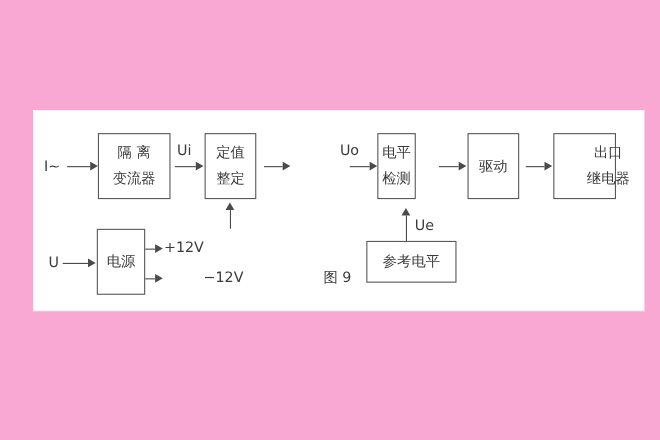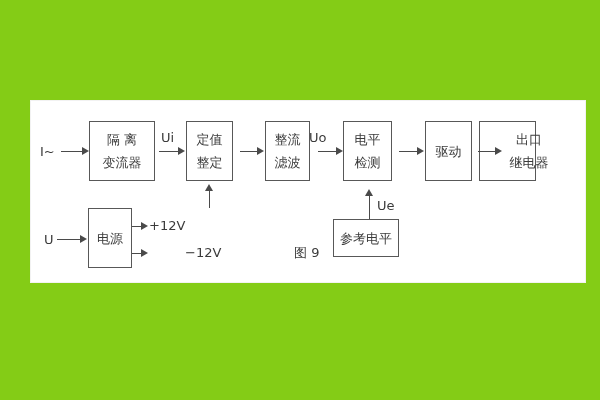--- a/index.html
+++ b/index.html
@@ -1,18 +1,18 @@
 <!DOCTYPE html>
 <html><head>
 <meta charset="utf-8">
 <style>
   html,body{margin:0;padding:0;background:#fdfdfd;}
   .stage{
     position:relative;width:600px;height:400px;overflow:hidden;
-    background:#84cc16;color:#3b3b3b;
+    background:#f9a8d4;color:#3b3b3b;
     font-family:"DejaVu Sans",sans-serif;
   }
   .paper{
     position:absolute;left:31px;top:101px;width:554px;height:181px;
     background:#ffffff;box-shadow:0 0 0 1px #f2f2f2;
   }
   .box{
     position:absolute;border:1px solid #585858;background:#ffffff;
     display:flex;flex-direction:column;align-items:center;justify-content:center;
     gap:10px;font-size:13px;line-height:1;text-align:center;color:#3b3b3b;
@@ -25,27 +25,27 @@
     border-top:4px solid transparent;border-bottom:4px solid transparent;
     border-left:7px solid #4a4a4a;}
   .ah-u{position:absolute;width:0;height:0;
     border-left:4px solid transparent;border-right:4px solid transparent;
     border-bottom:7px solid #4a4a4a;}
 
   
   #b-isolation{left:89px;top:121px;width:66px;height:60px;}
   #b-setting{left:186px;top:121px;width:47px;height:60px;}
   #b-rectifier{left:265px;top:121px;width:45px;height:60px;}
-  #b-level{left:343px;top:121px;width:49px;height:60px;}
+  #b-level{left:343px;top:121px;width:35px;height:60px;}
   #b-drive{left:425px;top:121px;width:47px;height:60px;align-items:center;}
-  #b-relay{left:479px;top:121px;width:57px;height:60px;padding-left:43px;}
+  #b-relay{left:503px;top:121px;width:57px;height:60px;padding-left:43px;}
   
   #b-power{left:88px;top:208px;width:44px;height:60px;text-align:center;}
   #b-multiplier{left:185px;top:208px;width:48px;height:60px;}
-  #b-reference{left:333px;top:219px;width:66px;height:38px;}
+  #b-reference{left:333px;top:219px;width:82px;height:38px;}
 
   
   #lbl-i{left:40px;top:145px;}
   #lbl-u{left:44px;top:233px;}
   #lbl-ui{left:161px;top:131px;}
   #lbl-uo{left:309px;top:131px;}
   #lbl-ue{left:377px;top:199px;}
   #lbl-p12{left:149px;top:219px;}
   #lbl-m12{left:149px;top:246px;margin-left:36px;}
   #caption{left:294px;top:246px;}
@@ -71,24 +71,20 @@
 <div class="stage">
   <div class="paper"></div>
 
   <div class="box" id="b-isolation">
     <span>隔 离</span>
     <span>变流器</span>
   </div>
   <div class="box" id="b-setting">
     <span>定值</span>
     <span>整定</span>
-  </div>
-  <div class="box" id="b-rectifier">
-    <span>整流</span>
-    <span>滤波</span>
   </div>
   <div class="box" id="b-level">
     <span>电平</span>
     <span>检测</span>
   </div>
   <div class="box" id="b-drive">
     <span>驱动</span>
   </div>
   <div class="box" id="b-relay">
     <span>出口</span>

